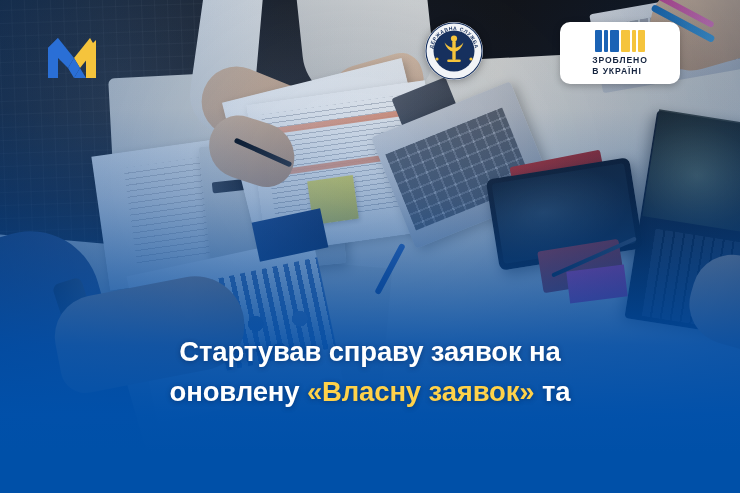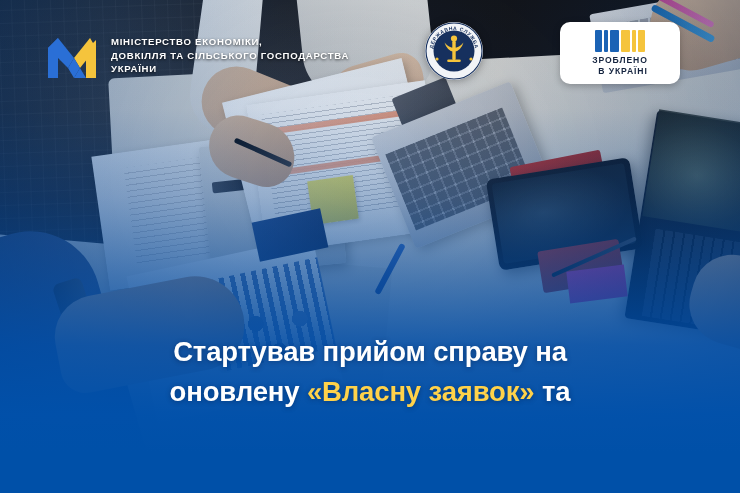--- a/index.html
+++ b/index.html
@@ -528,21 +528,21 @@
     gap: 3px;
   }
   .made-bars { display: flex; align-items: flex-end; gap: 2px; height: 22px; }
   .made-bars i { display: block; height: 22px; border-radius: 1px; }
   .made-text {
     color: #15243f;
     font-size: 8.6px;
     font-weight: bold;
     letter-spacing: 0.9px;
     line-height: 1.28;
-    text-align: right;
+    text-align: left;
     text-transform: uppercase;
   }
   .made-text span { display: block; }
 
   
   .headline {
     position: absolute;
     left: 0; top: 332px;
     width: 740px;
     z-index: 9;
@@ -632,25 +632,20 @@
     <div class="ministry">
       <svg class="logo-m" viewBox="0 0 57 55" aria-hidden="true">
         <polygon points="4,52 4,22 14,12 14,52" fill="#2a6fd6"></polygon>
         <polygon points="4,22 14,12 30,32 24,42" fill="#2a6fd6"></polygon>
         <polygon points="24,42 30,32 46,12 52,22" fill="#2a6fd6" opacity="0.0"></polygon>
         <polygon points="30,32 46,12 52,22 36,42" fill="#f5c43c"></polygon>
         <polygon points="24,42 30,32 36,42 30,52" fill="#2a6fd6"></polygon>
         <polygon points="42,52 42,24 52,14 52,52" fill="#f5c43c"></polygon>
         <polygon points="30,52 36,42 42,52" fill="#2a6fd6"></polygon>
       </svg>
-      <div class="ministry-text">
-        <span>МІНІСТЕРСТВО ЕКОНОМІКИ,</span>
-        <span>ДОВКІЛЛЯ ТА СІЛЬСЬКОГО ГОСПОДАРСТВА</span>
-        <span>УКРАЇНИ</span>
-      </div>
     </div>
 
     <div class="dsz">
       <svg width="60" height="60" viewBox="0 0 60 60" aria-hidden="true">
         <defs>
           <path id="arcTop" d="M 9,30 A 21,21 0 0 1 51,30" fill="none"></path>
           <path id="arcBot" d="M 11.5,30 A 18.5,18.5 0 0 0 48.5,30" fill="none"></path>
         </defs>
         <circle cx="30" cy="30" r="29" fill="#f2f4f7"></circle>
         <circle cx="30" cy="30" r="28" fill="none" stroke="#16305e" stroke-width="1.1"></circle>
@@ -682,17 +677,17 @@
         <i style="width:7px;background:#f5c43c"></i>
       </div>
       <div class="made-text">
         <span>ЗРОБЛЕНО</span>
         <span>В УКРАЇНІ</span>
       </div>
     </div>
   </div>
 
   <div class="headline">
-    <span class="line">Стартував прийом справу на</span>
+    <span class="line">Стартував справу заявок на</span>
     <span class="line"><span>оновлену </span><span class="hl-yellow">«Власну заявок»</span><span> та</span></span>
   </div>
 
 </div>
 
 </body></html>

